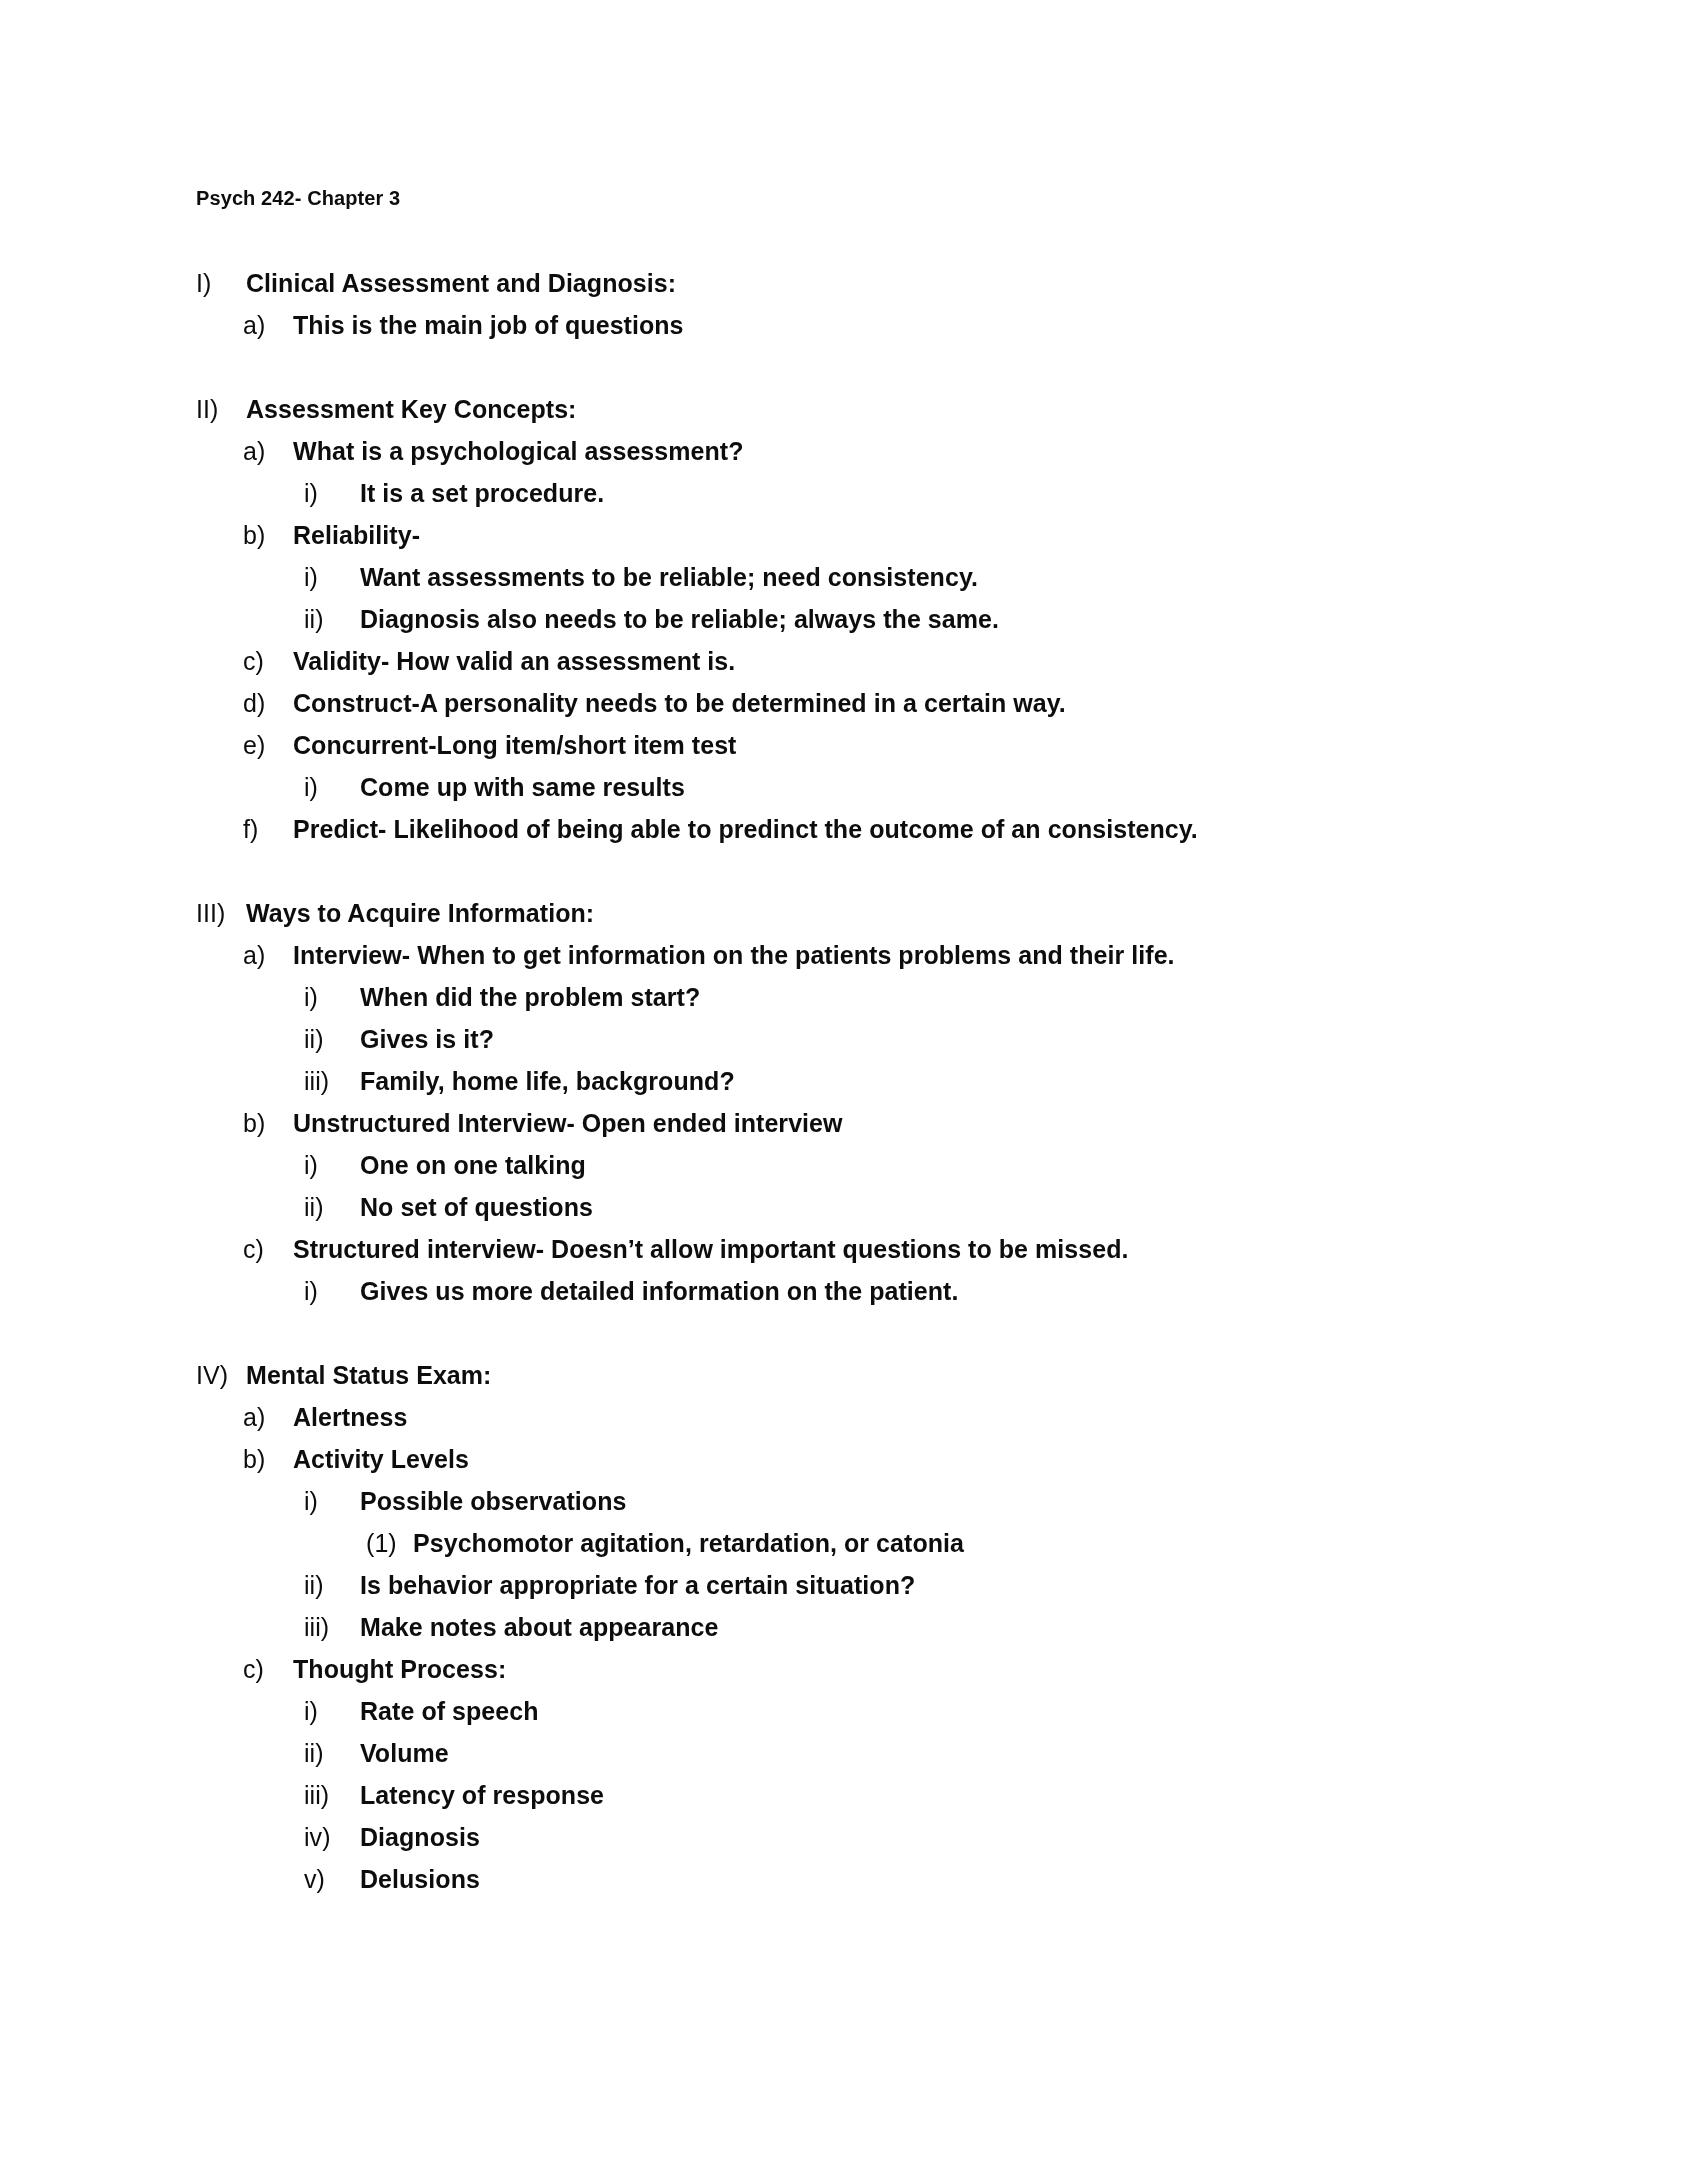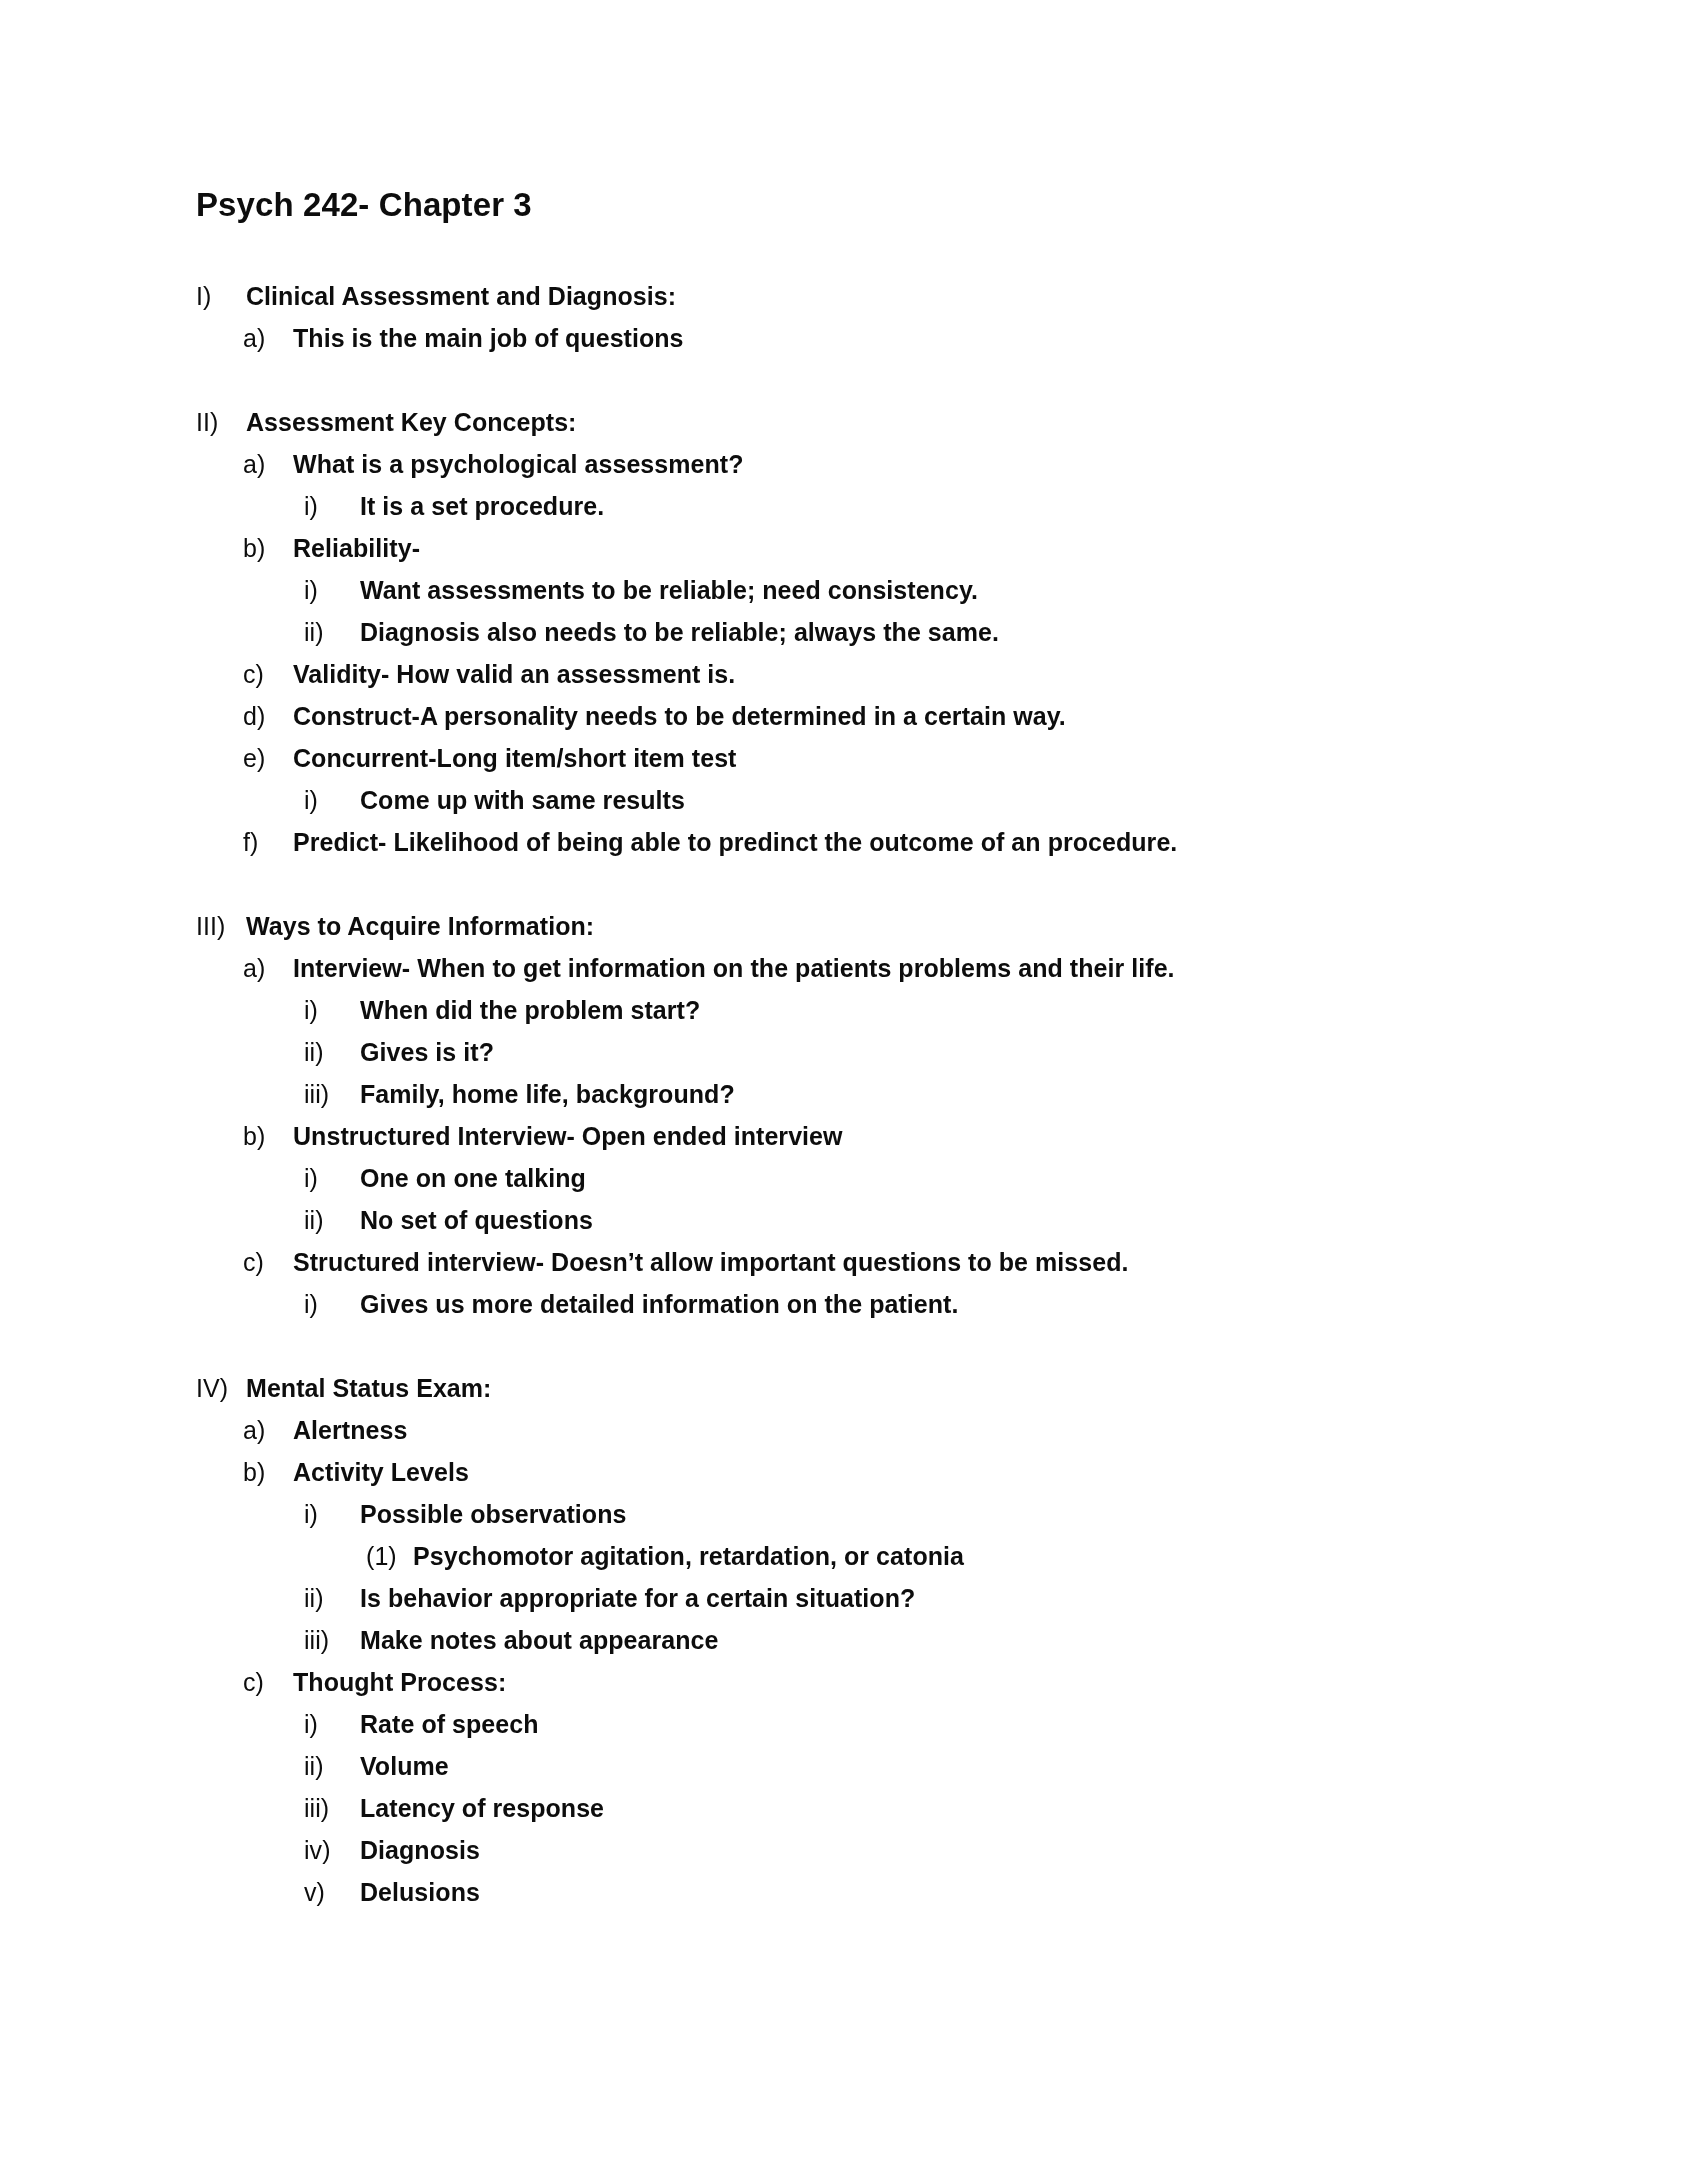--- a/index.html
+++ b/index.html
@@ -17,21 +17,21 @@
   }
   .page {
     position: relative;
     width: 1683px;
     height: 2178px;
     background: #ffffff;
     box-sizing: border-box;
     padding: 188px 149px 0 196px;
   }
   .doc-title {
-    font-size: 33px;
+    font-size: 20px;
     line-height: 1;
     letter-spacing: 0.1px;
     margin: 0 0 54px 0;
     white-space: pre;
   }
   
   .row {
     display: flex;
     align-items: baseline;
     font-size: 25px;
@@ -78,21 +78,21 @@
       <div class="row lvl1"><span class="marker">II)</span><span class="text">Assessment Key Concepts:</span></div>
       <div class="row lvl2"><span class="marker">a)</span><span class="text">What is a psychological assessment?</span></div>
       <div class="row lvl3"><span class="marker">i)</span><span class="text">It is a set procedure.</span></div>
       <div class="row lvl2"><span class="marker">b)</span><span class="text">Reliability-</span></div>
       <div class="row lvl3"><span class="marker">i)</span><span class="text">Want assessments to be reliable; need consistency.</span></div>
       <div class="row lvl3"><span class="marker">ii)</span><span class="text">Diagnosis also needs to be reliable; always the same.</span></div>
       <div class="row lvl2"><span class="marker">c)</span><span class="text">Validity- How valid an assessment is.</span></div>
       <div class="row lvl2"><span class="marker">d)</span><span class="text">Construct-A personality needs to be determined in a certain way.</span></div>
       <div class="row lvl2"><span class="marker">e)</span><span class="text">Concurrent-Long item/short item test</span></div>
       <div class="row lvl3"><span class="marker">i)</span><span class="text">Come up with same results</span></div>
-      <div class="row lvl2"><span class="marker">f)</span><span class="text">Predict- Likelihood of being able to predinct the outcome of an procedure.</span></div>
+      <div class="row lvl2"><span class="marker">f)</span><span class="text">Predict- Likelihood of being able to predinct the outcome of an consistency.</span></div>
       <div class="section-gap"></div>
       <div class="row lvl1"><span class="marker">III)</span><span class="text">Ways to Acquire Information:</span></div>
       <div class="row lvl2"><span class="marker">a)</span><span class="text">Interview- When to get information on the patients problems and their life.</span></div>
       <div class="row lvl3"><span class="marker">i)</span><span class="text">When did the problem start?</span></div>
       <div class="row lvl3"><span class="marker">ii)</span><span class="text">Gives is it?</span></div>
       <div class="row lvl3"><span class="marker">iii)</span><span class="text">Family, home life, background?</span></div>
       <div class="row lvl2"><span class="marker">b)</span><span class="text">Unstructured Interview- Open ended interview</span></div>
       <div class="row lvl3"><span class="marker">i)</span><span class="text">One on one talking</span></div>
       <div class="row lvl3"><span class="marker">ii)</span><span class="text">No set of questions</span></div>
       <div class="row lvl2"><span class="marker">c)</span><span class="text">Structured interview- Doesn’t allow important questions to be missed.</span></div>

